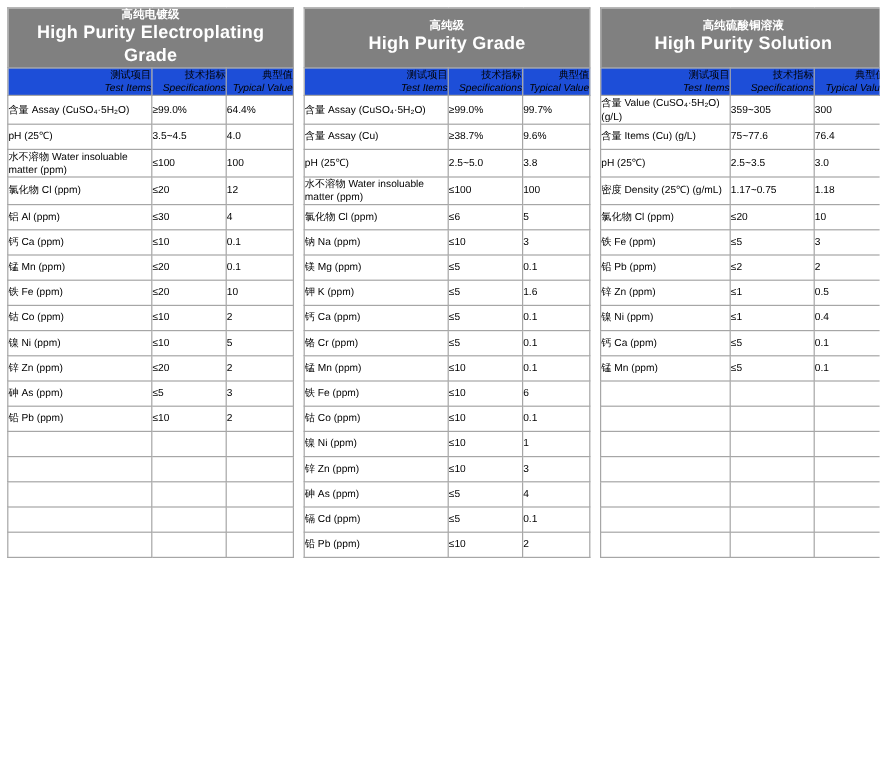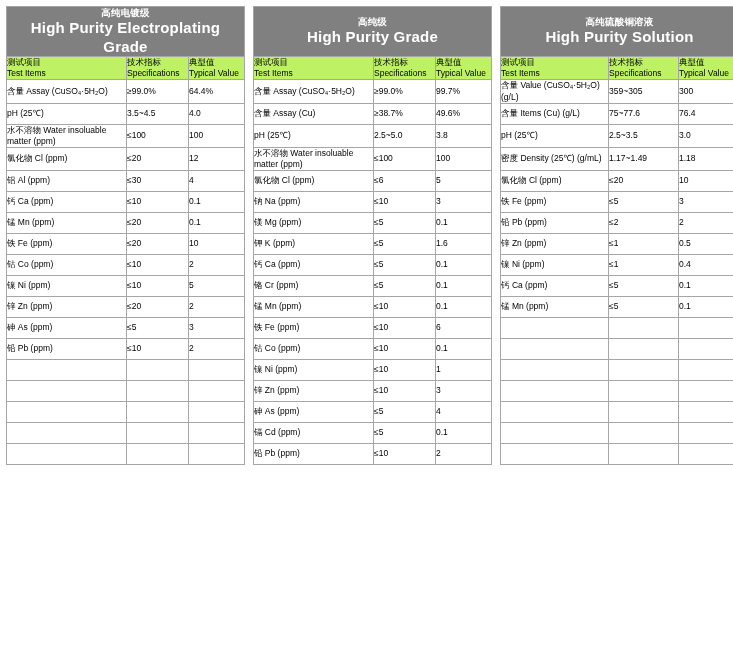--- a/index.html
+++ b/index.html
@@ -38,30 +38,30 @@
     text-align: center;
     font-size: 9.5px;
     line-height: 1.25;
     padding: 5px 2px 5px 2px;
     font-weight: bold;
     letter-spacing: 0.2px;
   }
   .grp-head .cn { display: block; font-size: 9.5px; }
   .grp-head .en { display: block; font-size: 15px; }
   .col-head {
-    background: #bef264;
+    background: #1d4ed8;
     color: #000;
-    text-align: left;
+    text-align: right;
     font-size: 8.5px;
     line-height: 1.3;
     padding: 6px 2px 6px 2px;
     font-weight: normal;
   }
   .col-head .cn { display: block; }
-  .col-head .en { display: block; }
+  .col-head .en { display: block; font-style: italic; }
   td.cell {
     font-size: 8.5px;
     line-height: 1.3;
     padding: 5px 4px 5px 5px;
     height: 20px;
     background: #ffffff;
   }
   td.cell.empty { height: 20px; }
   .gap { border: none !important; width: 9px; background: #ffffff; }
   col.c-item { width: 120px; }
@@ -162,21 +162,21 @@
           <td class="cell">359~305</td>
           <td class="cell">300</td>
         </tr>
         <tr>
           <td class="cell">pH (25℃)</td>
           <td class="cell">3.5~4.5</td>
           <td class="cell">4.0</td>
           <td class="gap"></td>
           <td class="cell">含量 Assay (Cu)</td>
           <td class="cell">≥38.7%</td>
-          <td class="cell">49.6%</td>
+          <td class="cell">9.6%</td>
           <td class="gap"></td>
           <td class="cell">含量 Items (Cu) (g/L)</td>
           <td class="cell">75~77.6</td>
           <td class="cell">76.4</td>
         </tr>
         <tr>
           <td class="cell">水不溶物 Water insoluable matter (ppm)</td>
           <td class="cell">≤100</td>
           <td class="cell">100</td>
           <td class="gap"></td>
@@ -191,21 +191,21 @@
         <tr>
           <td class="cell">氯化物 Cl (ppm)</td>
           <td class="cell">≤20</td>
           <td class="cell">12</td>
           <td class="gap"></td>
           <td class="cell">水不溶物 Water insoluable matter (ppm)</td>
           <td class="cell">≤100</td>
           <td class="cell">100</td>
           <td class="gap"></td>
           <td class="cell">密度 Density (25℃) (g/mL)</td>
-          <td class="cell">1.17~1.49</td>
+          <td class="cell">1.17~0.75</td>
           <td class="cell">1.18</td>
         </tr>
         <tr>
           <td class="cell">铝 Al (ppm)</td>
           <td class="cell">≤30</td>
           <td class="cell">4</td>
           <td class="gap"></td>
           <td class="cell">氯化物 Cl (ppm)</td>
           <td class="cell">≤6</td>
           <td class="cell">5</td>

